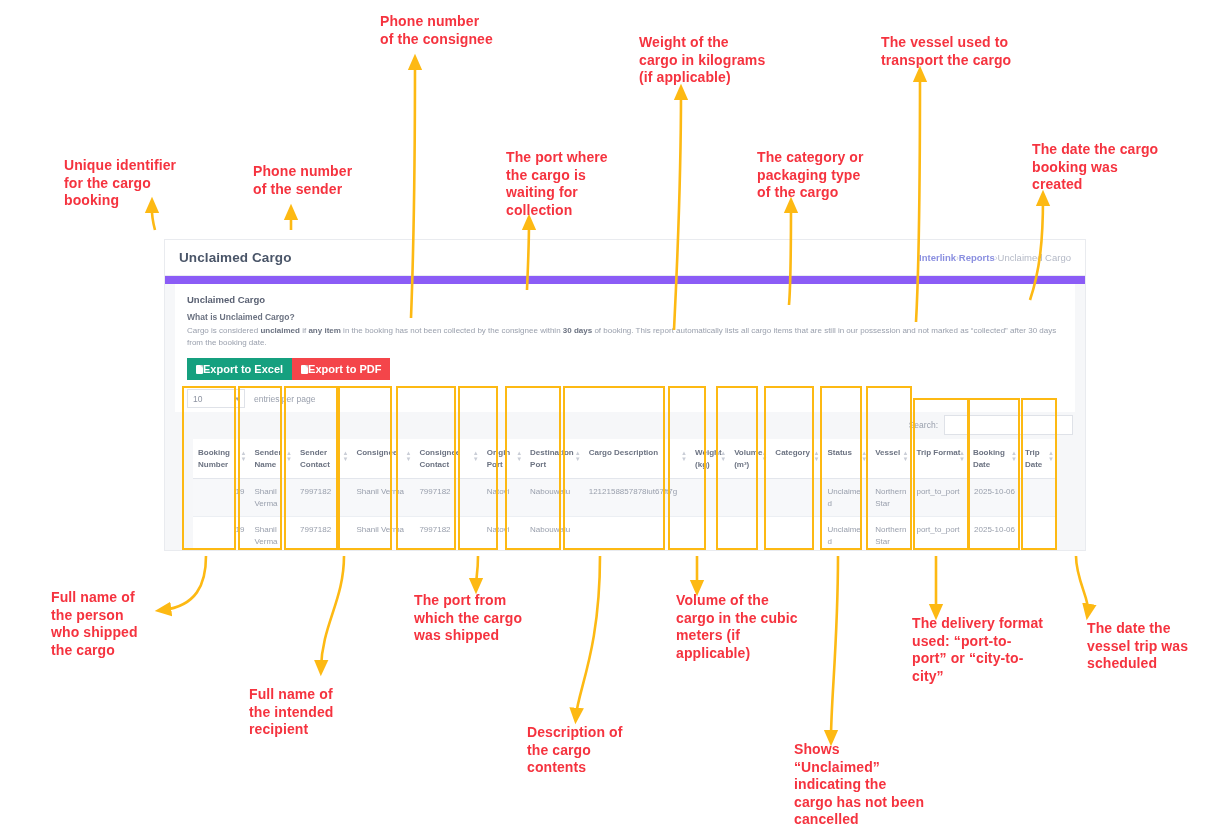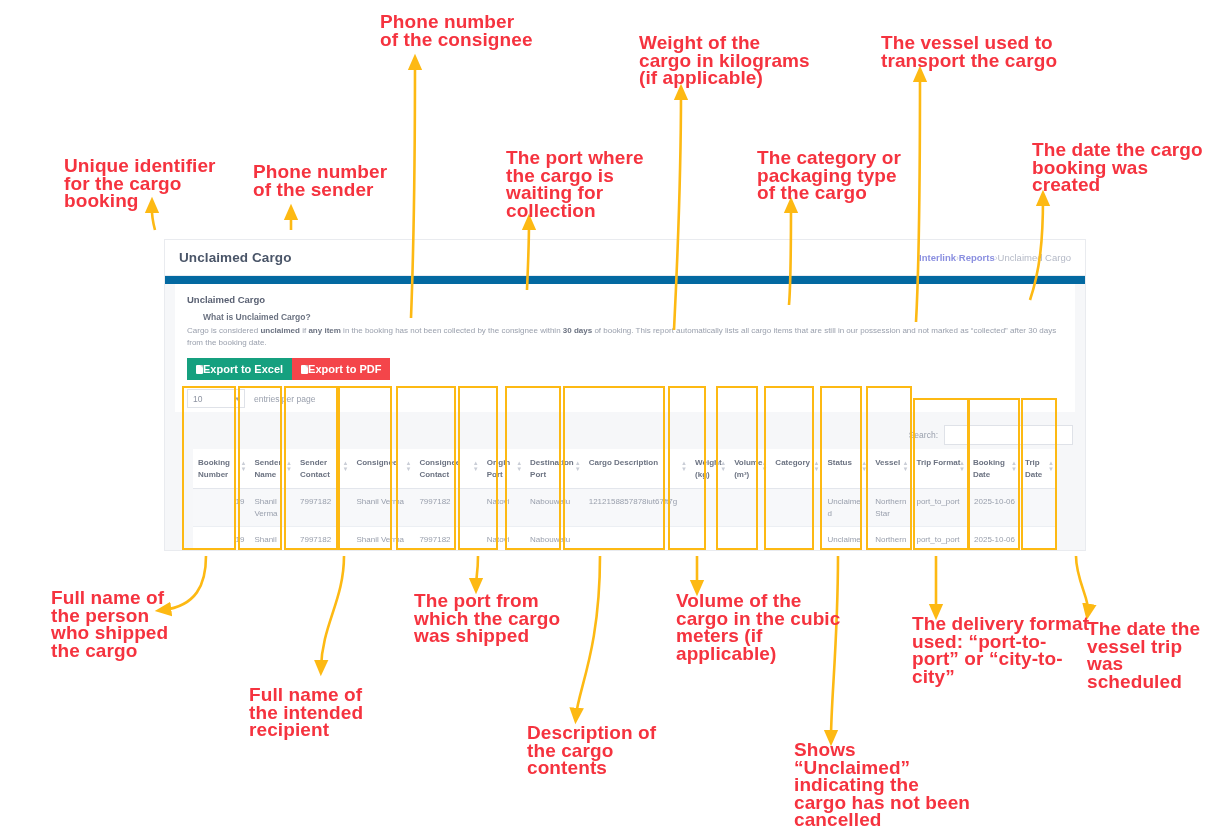--- a/index.html
+++ b/index.html
@@ -3,64 +3,64 @@
 <meta charset="utf-8">
 <style>
   html,body{margin:0;padding:0;}
   body{
     width:1221px;height:835px;position:relative;overflow:hidden;
     background:#ffffff;
     font-family:"Liberation Sans","DejaVu Sans",sans-serif;
   }
   
   .anno{
-    position:absolute;color:#f5333f;font-weight:700;font-size:19px;
+    position:absolute;color:#f5333f;font-weight:700;font-size:14px;
     line-height:17.5px;letter-spacing:.1px;white-space:pre-line;z-index:30;
   }
   .svg-layer{position:absolute;left:0;top:0;width:1221px;height:835px;z-index:25;pointer-events:none;}
   .hl{position:absolute;border:2.5px solid #fdb913;z-index:20;pointer-events:none;background:transparent;}
 
   
   .app{
     position:absolute;left:165px;top:240px;width:920px;height:310px;
-    background:#0369a1;overflow:hidden;z-index:5;
+    background:#8b5cf6;overflow:hidden;z-index:5;
     box-shadow:0 0 0 1px #e9ebef;
   }
   .app-top{
     height:35px;border-bottom:1px solid #e9ecf1;background:#fff;
     display:flex;align-items:center;justify-content:space-between;padding:0 14px;
   }
   .app-title{font-size:13.5px;font-weight:600;color:#4a5568;letter-spacing:.1px;}
   .crumbs{display:flex;align-items:center;font-size:9.5px;}
   .crumbs .c-link{color:#8a8fe0;font-weight:600;}
   .crumbs .c-sep{color:#c4c8d4;font-size:8.5px;}
   .crumbs .c-cur{color:#b4b9c6;}
 
   .app-body{background:#f6f7f9;padding:0;height:275px;}
   .card{background:#fff;margin:8px 10px 0 10px;padding:10px 12px 0 12px;}
   .sec-title{font-size:9.5px;font-weight:700;color:#5a6173;margin-bottom:7px;}
-  .sub-q{font-size:8.5px;font-weight:700;color:#6c7382;margin-bottom:3px;margin-left:16px;}
+  .sub-q{font-size:8.5px;font-weight:700;color:#6c7382;margin-bottom:3px;}
   .sub-p{font-size:8px;color:#9aa0ad;line-height:11.5px;max-width:880px;}
   .sub-p b{color:#6c7382;font-weight:700;}
 
   .btnrow{display:flex;margin-top:10px;}
   .btn{font-size:11px;color:#fff;padding:5px 9px;display:flex;align-items:center;font-weight:600;}
   .btn.excel{background:#15a07f;}
   .btn.pdf{background:#f4454a;}
   .ficon{display:inline-block;width:7px;height:9px;background:#fff;position:relative;border-radius:1px;}
   .ficon:after{content:"";position:absolute;right:0;top:0;border-left:3px solid transparent;border-top:3px solid rgba(0,0,0,.18);}
 
   .lenrow{display:flex;align-items:center;gap:9px;margin-top:9px;padding-bottom:4px;}
   .lensel{border:1px solid #dfe2e8;background:#fff;width:46px;height:17px;display:flex;
           align-items:center;justify-content:space-between;padding:0 5px;font-size:8.5px;color:#8d93a1;}
   .chev{font-size:7px;color:#9aa0ad;}
   .lenlab{font-size:8.5px;color:#9aa0ad;}
 
   .searchrow{display:flex;align-items:center;justify-content:flex-end;gap:6px;
-             margin:13px 12px 0 12px;}
+             margin:3px 12px 0 12px;}
   .searchlab{font-size:8.5px;color:#9aa0ad;}
   .searchbox{width:123px;height:16px;border:1px solid #dfe2e8;background:#fff;}
 
   table.grid{width:100%;border-collapse:collapse;margin-top:4px;table-layout:fixed;background:#fff;}
   table.grid th{
     font-size:8px;font-weight:700;color:#6c7382;text-align:left;vertical-align:top;
     padding:8px 5px 8px 5px;border-bottom:1px solid #e3e6ec;line-height:11.5px;position:relative;
   }
   table.grid th .srt{position:absolute;right:3px;top:11px;color:#c9cdd6;font-size:6px;line-height:6px;}
   table.grid td{

